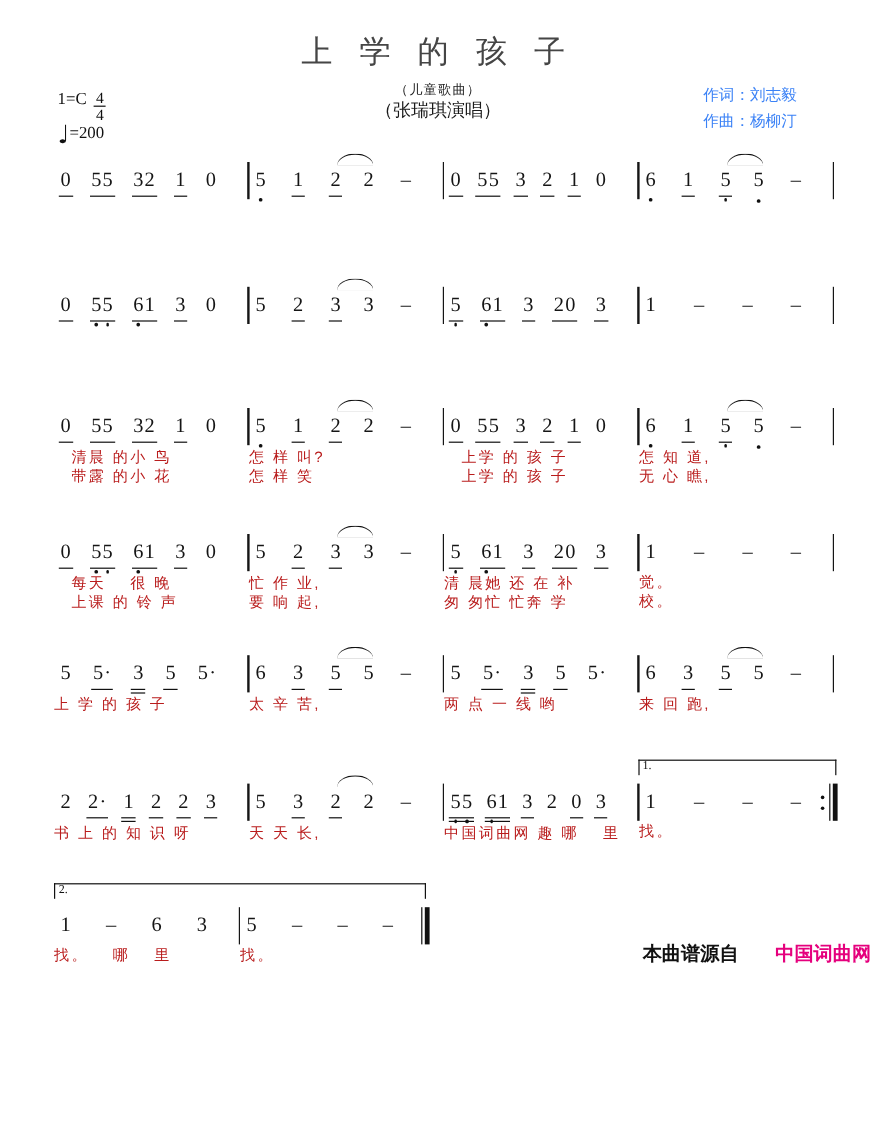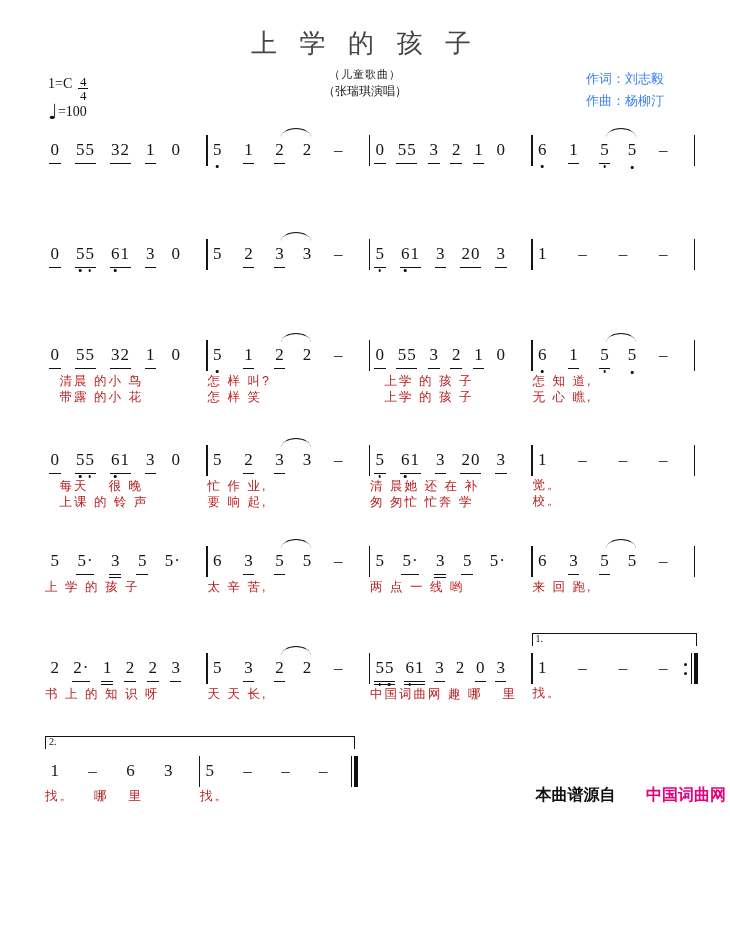--- a/index.html
+++ b/index.html
@@ -5,21 +5,21 @@
   html,body{margin:0;padding:0;background:#fff;}
   .sheet{position:relative;width:730px;height:814px;background:#fff;overflow:hidden;
          font-family:"Liberation Serif","DejaVu Serif",serif;color:#151515;}
 
   
   .title{position:absolute;top:26px;left:0;right:0;text-align:center;
          font-size:26px;letter-spacing:8px;color:#454545;}
   .subtitle{position:absolute;top:67px;left:0;right:0;text-align:center;
             font-size:11px;color:#222;letter-spacing:1px;}
   .performer{position:absolute;top:83px;left:0;right:0;text-align:center;
-             font-size:12px;color:#1a1a1a;}
+             font-size:15px;color:#1a1a1a;}
   .credits{position:absolute;right:66px;top:68px;font-size:13px;line-height:22px;
            font-family:"Liberation Sans",sans-serif;color:#3b82f6;}
   .keyblock{position:absolute;left:48px;top:76px;font-size:14px;color:#111;}
   .keyrow{display:flex;align-items:flex-start;gap:6px;}
   .frac{display:inline-flex;flex-direction:column;align-items:center;line-height:11px;font-size:13px;}
   .frac .bar{width:10px;height:1px;background:#111;margin:1px 0;}
   .temporow{display:flex;align-items:center;margin-top:2px;}
   .tnote{font-size:21px;line-height:18px;font-family:"DejaVu Sans",sans-serif;}
   .tval{font-size:14px;}
 
@@ -82,21 +82,21 @@
     <div class="keyrow">
       <span>1=C</span>
       <span class="frac">
         <span>4</span>
         <span class="bar"></span>
         <span>4</span>
       </span>
     </div>
     <div class="temporow">
       <span class="tnote">♩</span>
-      <span class="tval">=100</span>
+      <span class="tval">=200</span>
     </div>
   </div>
 
   <div class="system" id="sys0">
       <div class="measure">
         <div class="notes">
           <span class="tok u1">
             <span class="d">0</span>
           </span>
           <span class="tok u1">

